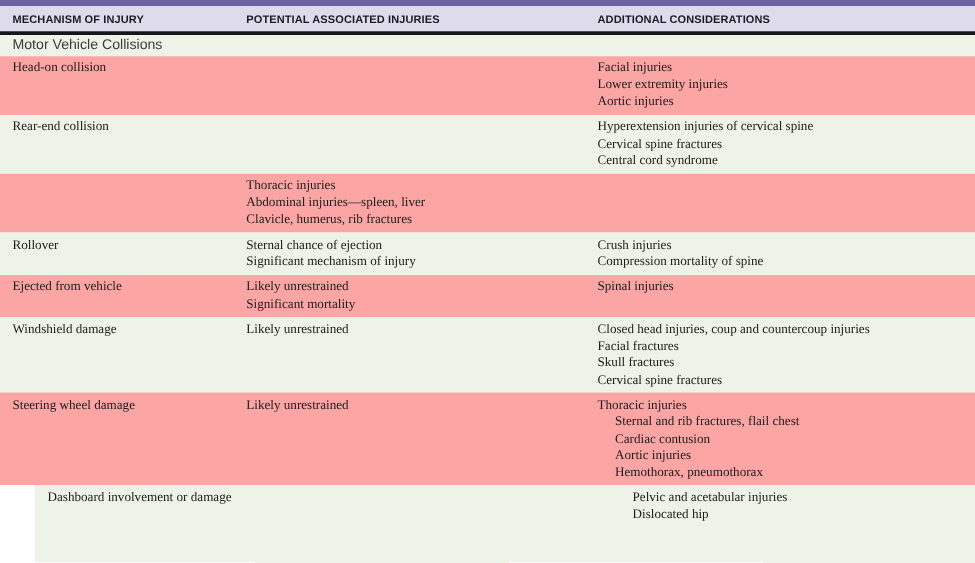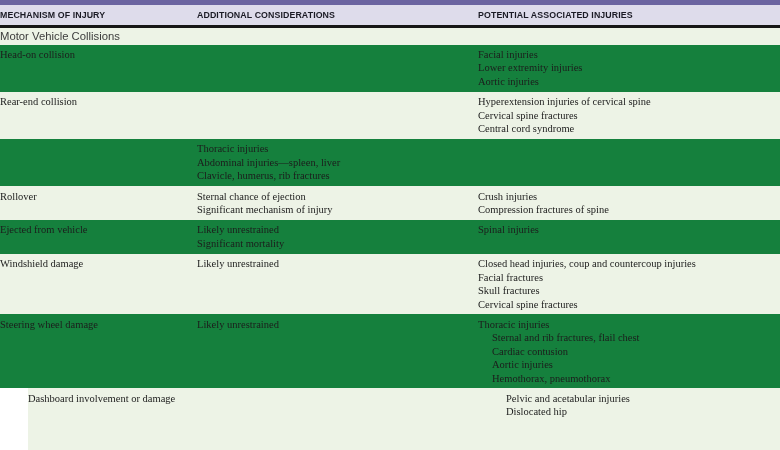--- a/index.html
+++ b/index.html
@@ -40,50 +40,50 @@
   .section-row {
     flex: 0 0 auto;
     height: 17px;
     background: var(--row-alt-bg, #edf3e6);
     display: flex;
     align-items: center;
     font-family: "Liberation Sans", sans-serif;
     font-size: 11.3px;
     color: var(--section-text, #3c3c3c);
   }
-  .section-row .section-label { }
+  .section-row .section-label { padding-left: 10px; }
   .tbody {
     flex: 1 1 auto;
     display: flex;
     flex-direction: column;
   }
   .row {
     display: grid;
     grid-template-columns: 197px 281px 1fr;
     padding: 3.5px 0 3.5px 0;
     font-size: 10.5px;
     line-height: 13.4px;
-    background: #15803d;
+    background: #fca5a5;
   }
   .row.alt { background: var(--row-alt-bg, #edf3e6); }
   .row:last-child { flex: 1 0 auto; margin-left: 28px; }
   .cell { min-width: 0; }
-  .c1 { }
+  .c1 { padding-left: 10px; }
   .line { white-space: nowrap; }
   .line.indent { padding-left: 14px; }
 </style>
 </head>
 <body>
 
 <div class="page" style="--accent-bar: #6b64a0; --header-bg: #dedceb; --header-rule: #161616; --header-text: #1a1a24; --section-text: #3c3c3c; --row-alt-bg: #edf3e6; --text: #1c1c1c;">
   <div class="topbar"></div>
   <div class="header-row">
     <div class="cell c1">MECHANISM OF INJURY</div>
+    <div class="cell">POTENTIAL ASSOCIATED INJURIES</div>
     <div class="cell">ADDITIONAL CONSIDERATIONS</div>
-    <div class="cell">POTENTIAL ASSOCIATED INJURIES</div>
   </div>
   <div class="rule"></div>
   <div class="section-row">
     <div class="section-label">Motor Vehicle Collisions</div>
   </div>
   <div class="tbody" id="tbody">
       <div class="row">
         <div class="cell c1">
           <div class="line">Head-on collision</div>
         </div>
@@ -116,21 +116,21 @@
       <div class="row alt">
         <div class="cell c1">
           <div class="line">Rollover</div>
         </div>
         <div class="cell">
           <div class="line">Sternal chance of ejection</div>
           <div class="line">Significant mechanism of injury</div>
         </div>
         <div class="cell">
           <div class="line">Crush injuries</div>
-          <div class="line">Compression fractures of spine</div>
+          <div class="line">Compression mortality of spine</div>
         </div>
       </div>
       <div class="row">
         <div class="cell c1">
           <div class="line">Ejected from vehicle</div>
         </div>
         <div class="cell">
           <div class="line">Likely unrestrained</div>
           <div class="line">Significant mortality</div>
         </div>

